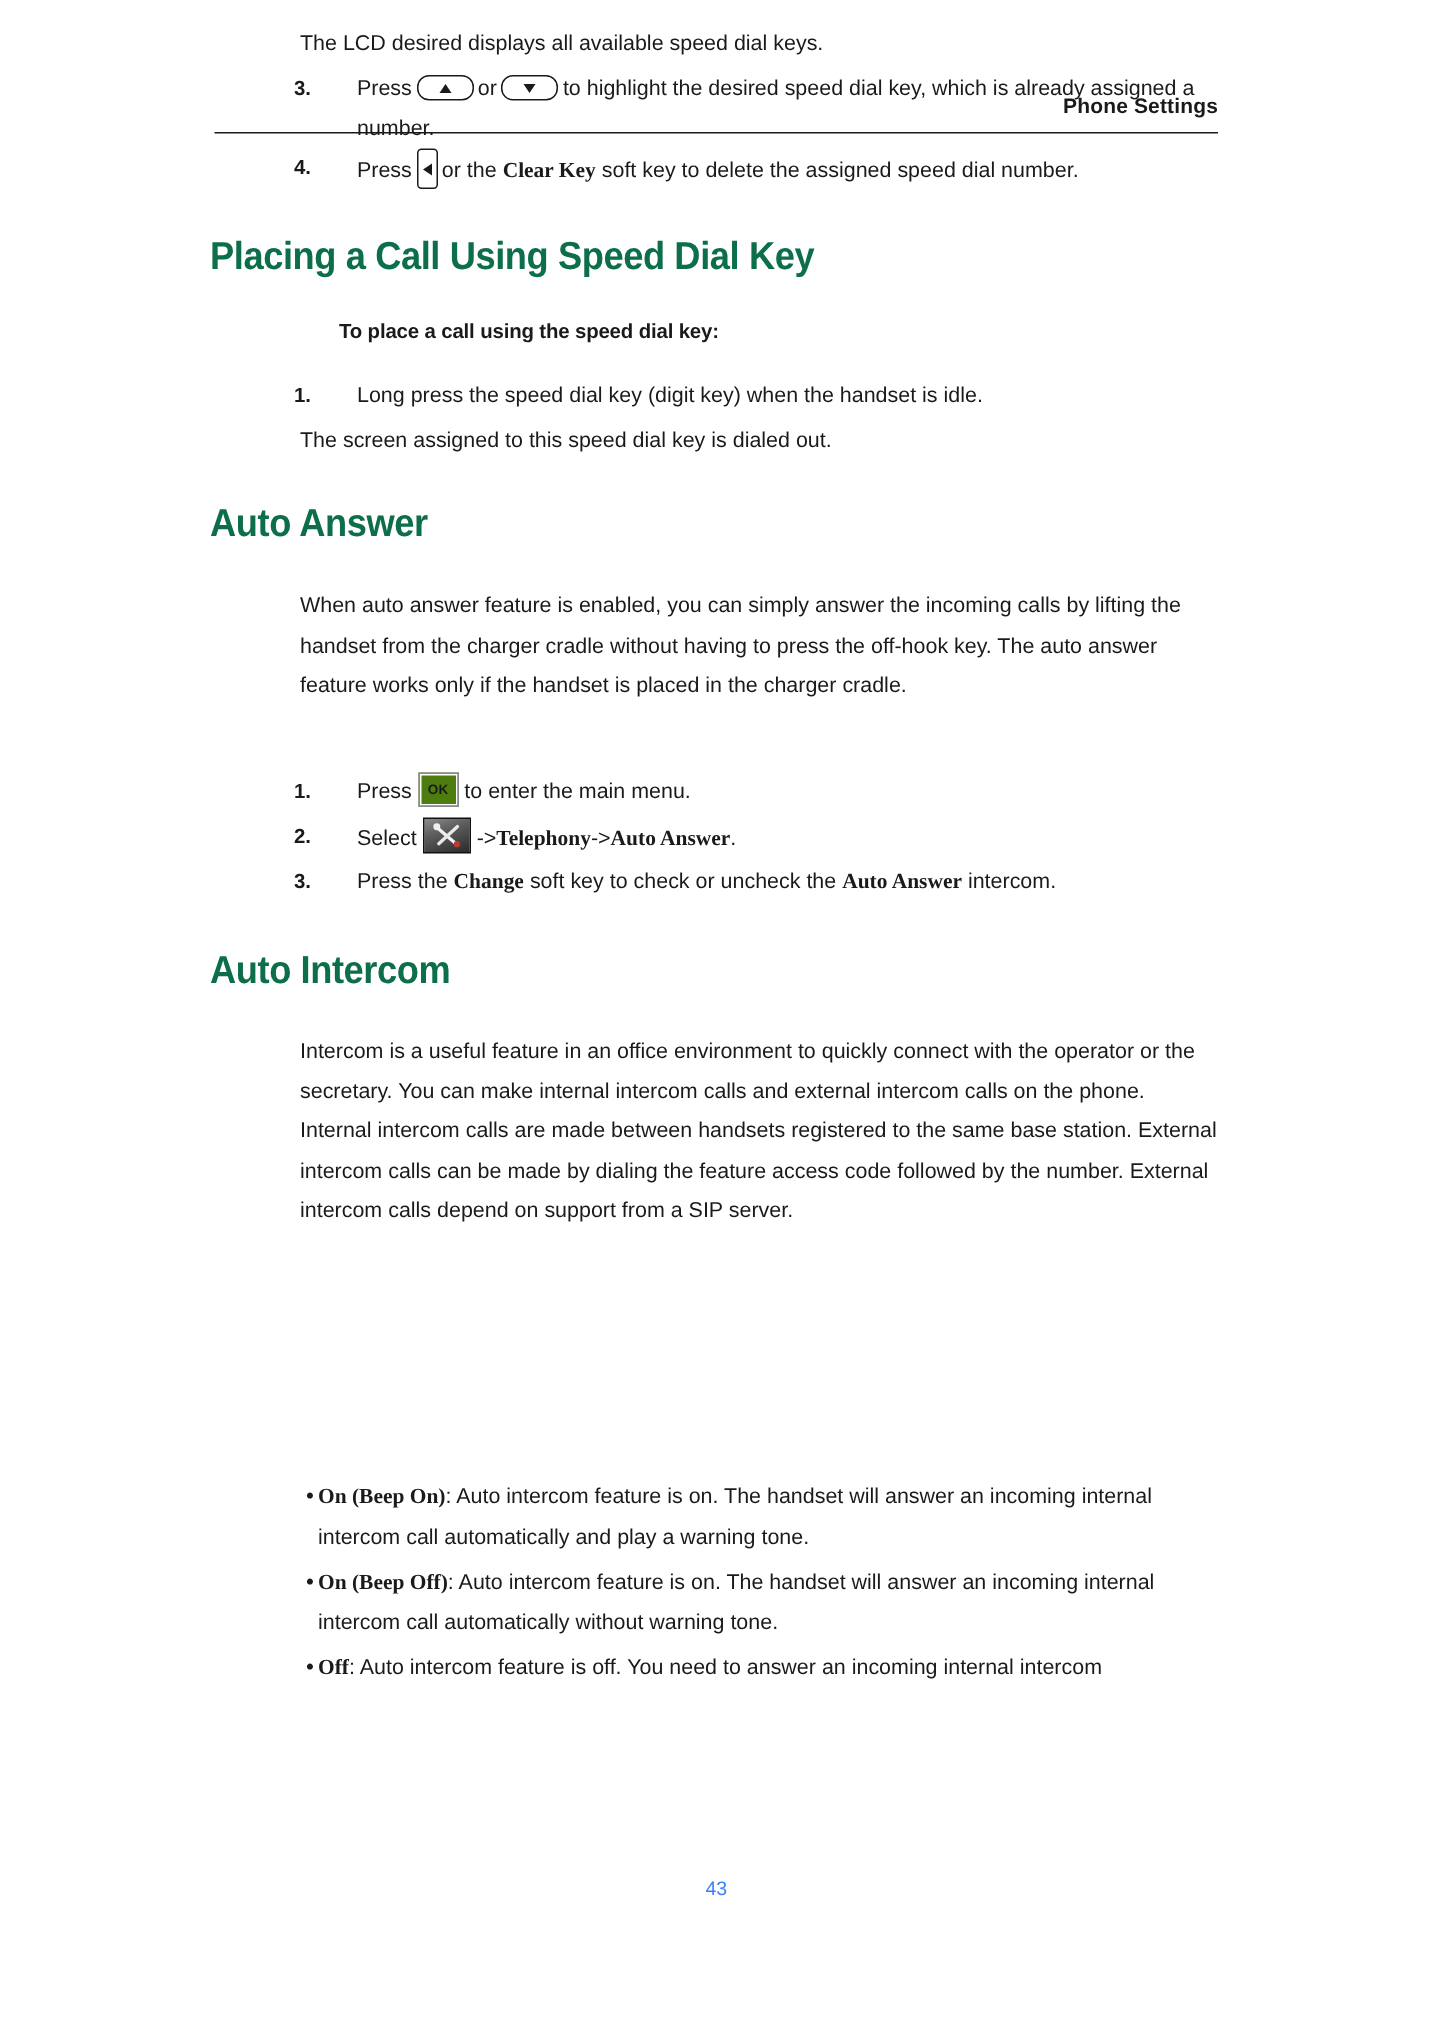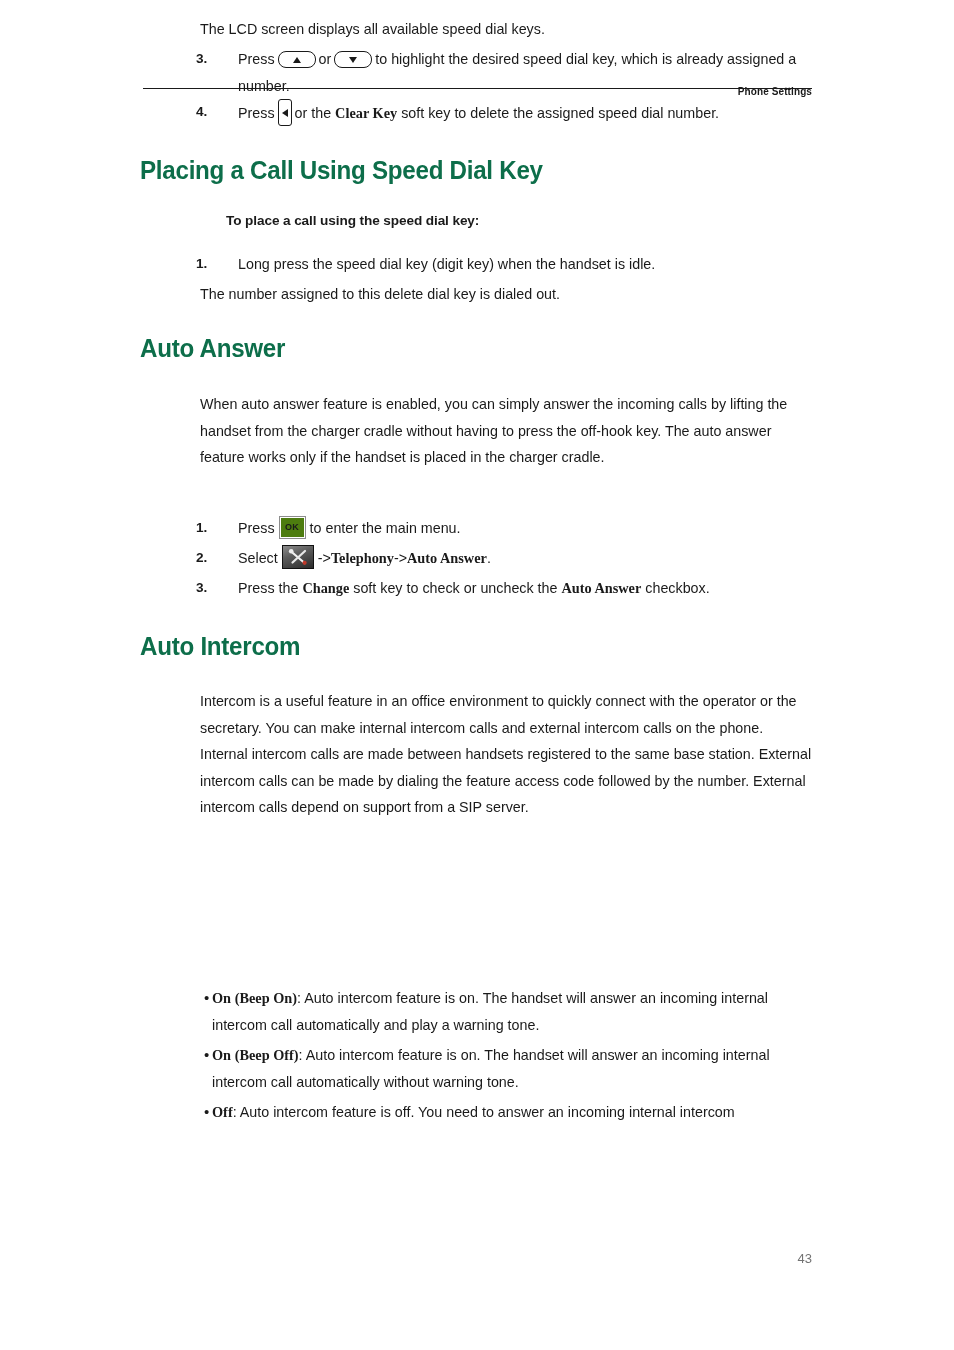--- a/index.html
+++ b/index.html
@@ -24,25 +24,24 @@
     height: 1350px;
   }
 
   
   .header {
     position: absolute;
     left: 143px;
     top: 62px;
     width: 669px;
     text-align: right;
-    font-size: 10px;
+    font-size: 14px;
     font-weight: 600;
     letter-spacing: .1px;
     color: #1a1a1a;
-    margin-top: 24px;
   }
   .header-rule {
     position: absolute;
     left: 143px;
     top: 88px;
     width: 669px;
     height: 1px;
     background: #1a1a1a;
   }
 
@@ -182,55 +181,55 @@
     overflow: hidden;
   }
   .icon-settings svg { position: absolute; left: 4px; top: 2px; }
 
   
   .page-number {
     position: absolute;
     left: 143px;
     top: 1251px;
     width: 669px;
-    text-align: right;
+    text-align: center;
     font-size: 13px;
-    color: #737373;
+    color: #3b82f6;
   }
 </style>
 </head>
 <body>
 
 <div class="page">
 
   <div class="header">Phone Settings</div>
   <div class="header-rule"></div>
 
-  <div class="para" style="top:16px;">The LCD screen displays all available speed dial keys.</div>
+  <div class="para" style="top:16px;">The LCD desired displays all available speed dial keys.</div>
 
   <div class="row" style="top:46px;">
     <span class="marker">3.</span>
     <span class="body"><span>Press</span><span class="key key-nav"><span class="tri tri-up"></span></span><span>or</span><span class="key key-nav"><span class="tri tri-down"></span></span><span>to highlight the desired speed dial key, which is already assigned a number.</span></span>
   </div>
 
   <div class="row" style="top:99px;">
     <span class="marker">4.</span>
     <span class="body"><span>Press</span><span class="key key-clear"><span class="tri tri-left"></span></span><span>or the</span> <b>Clear Key</b> <span>soft key to delete the assigned speed dial number.</span></span>
   </div>
 
   <h1 class="sec h-placing">Placing a Call Using Speed Dial Key</h1>
 
   <div class="para bold" style="top:208px;margin-left:26px;">To place a call using the speed dial key:</div>
 
   <div class="row" style="top:251px;">
     <span class="marker">1.</span>
     <span class="body">Long press the speed dial key (digit key) when the handset is idle.</span>
   </div>
 
-  <div class="para" style="top:281px;">The number assigned to this delete dial key is dialed out.</div>
+  <div class="para" style="top:281px;">The screen assigned to this speed dial key is dialed out.</div>
 
   <h1 class="sec h-autoans">Auto Answer</h1>
 
   <div class="para" style="top:391px;">When auto answer feature is enabled, you can simply answer the incoming calls by lifting the handset from the charger cradle without having to press the off-hook key. The auto answer feature works only if the handset is placed in the charger cradle.</div>
 
 
   <div class="row" style="top:515px;">
     <span class="marker">1.</span>
     <span class="body"><span>Press</span><span class="key key-ok"><span class="ok-label">OK</span></span><span>to enter the main menu.</span></span>
   </div>
@@ -244,21 +243,21 @@
             <g stroke="#e8e8e8" stroke-width="2.2" stroke-linecap="round">
               <line x1="18" y1="3" x2="5.5" y2="14.5"></line>
             </g>
             <circle cx="17.6" cy="14.8" r="2.1" fill="#c0392b"></circle>
             <circle cx="4.2" cy="3.2" r="2.3" fill="#efefef"></circle>
           </svg></span><span>-&gt;</span><b>Telephony</b><span>-&gt;</span><b>Auto Answer</b><span>.</span></span>
   </div>
 
   <div class="row" style="top:575px;">
     <span class="marker">3.</span>
-    <span class="body"><span>Press the</span> <b>Change</b> <span>soft key to check or uncheck the</span> <b>Auto Answer</b> <span>checkbox.</span></span>
+    <span class="body"><span>Press the</span> <b>Change</b> <span>soft key to check or uncheck the</span> <b>Auto Answer</b> <span>intercom.</span></span>
   </div>
 
   <h1 class="sec h-autoint">Auto Intercom</h1>
 
   <div class="para" style="top:688px;">Intercom is a useful feature in an office environment to quickly connect with the operator or the secretary. You can make internal intercom calls and external intercom calls on the phone. Internal intercom calls are made between handsets registered to the same base station. External intercom calls can be made by dialing the feature access code followed by the number. External intercom calls depend on support from a SIP server.</div>
 
 
 
   <div class="row bulleted" style="top:985px;">
     <span class="bullet-marker">•</span>

